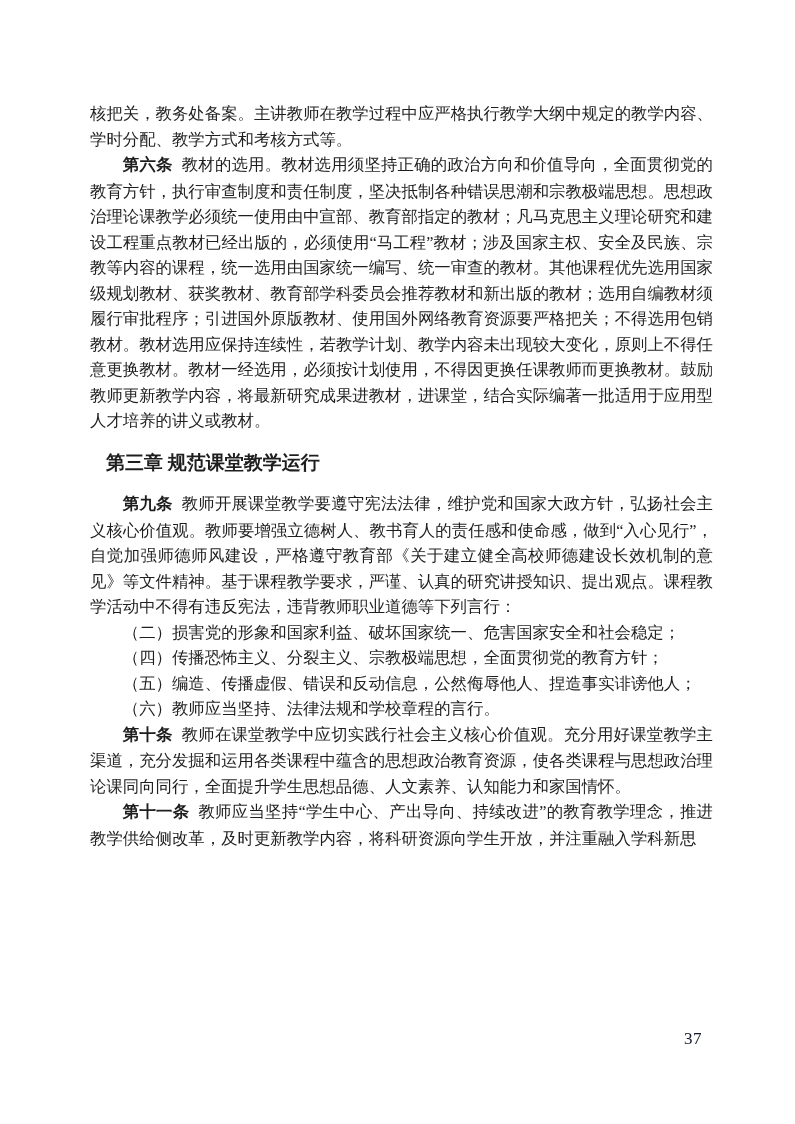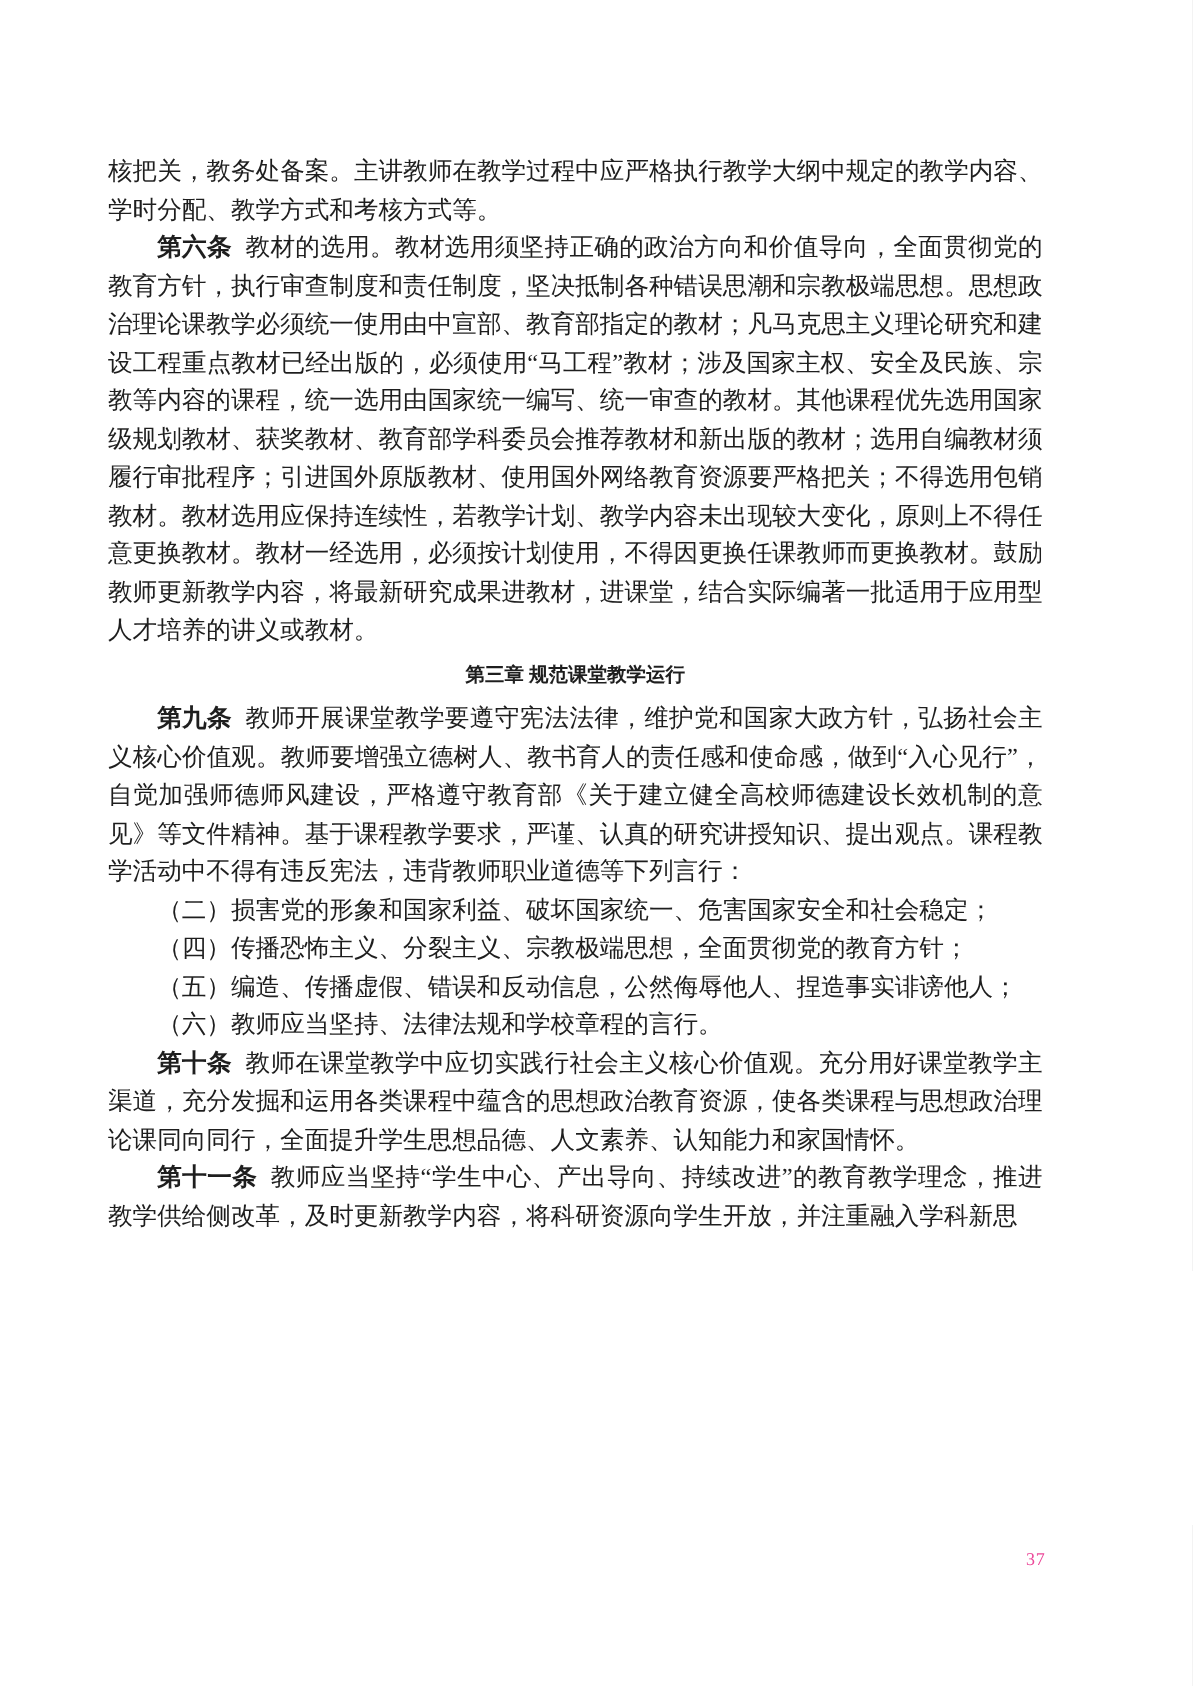--- a/index.html
+++ b/index.html
@@ -8,55 +8,56 @@
     width: 795px;
     height: 1124px;
     margin: 0 auto;
     background: #ffffff;
     overflow: hidden;
     font-family: "Liberation Serif", "DejaVu Serif", serif;
     color: #1e1e1e;
   }
   .doc {
     position: absolute;
-    left: 72px;
+    left: 90px;
     top: 101px;
     width: 623px;
     font-size: 16.4px;
     line-height: 25.5px;
     text-align: justify;
     text-justify: inter-ideograph;
     word-break: break-all;
   }
   .para {
     margin: 0;
     padding: 0;
     text-indent: 2em;
   }
   .para.no-indent { text-indent: 0; }
   .article-label {
     font-weight: bold;
     margin-right: 0.55em;
+    font-family: Liberation Mono, monospace;
   }
   .chapter-heading {
-    margin: 4px;
+    margin: 16px;
     padding: 0;
-    font-size: 13px;
+    font-size: 19px;
     line-height: 25.5px;
     font-weight: bold;
-    text-align: center;
+    text-align: left;
     text-indent: 0;
   }
   .page-number {
     position: absolute;
     top: 1029px;
     left: 684px;
-    font-size: 12px;
+    font-size: 17px;
     line-height: 20px;
-    color: #ec4899;
+    color: #0f172a;
     letter-spacing: 0.5px;
   }
 </style>
 </head>
 <body>
 
 <div class="page">
   <main class="doc">
 
     <p class="para no-indent">核把关，教务处备案。主讲教师在教学过程中应严格执行教学大纲中规定的教学内容、学时分配、教学方式和考核方式等。</p>

